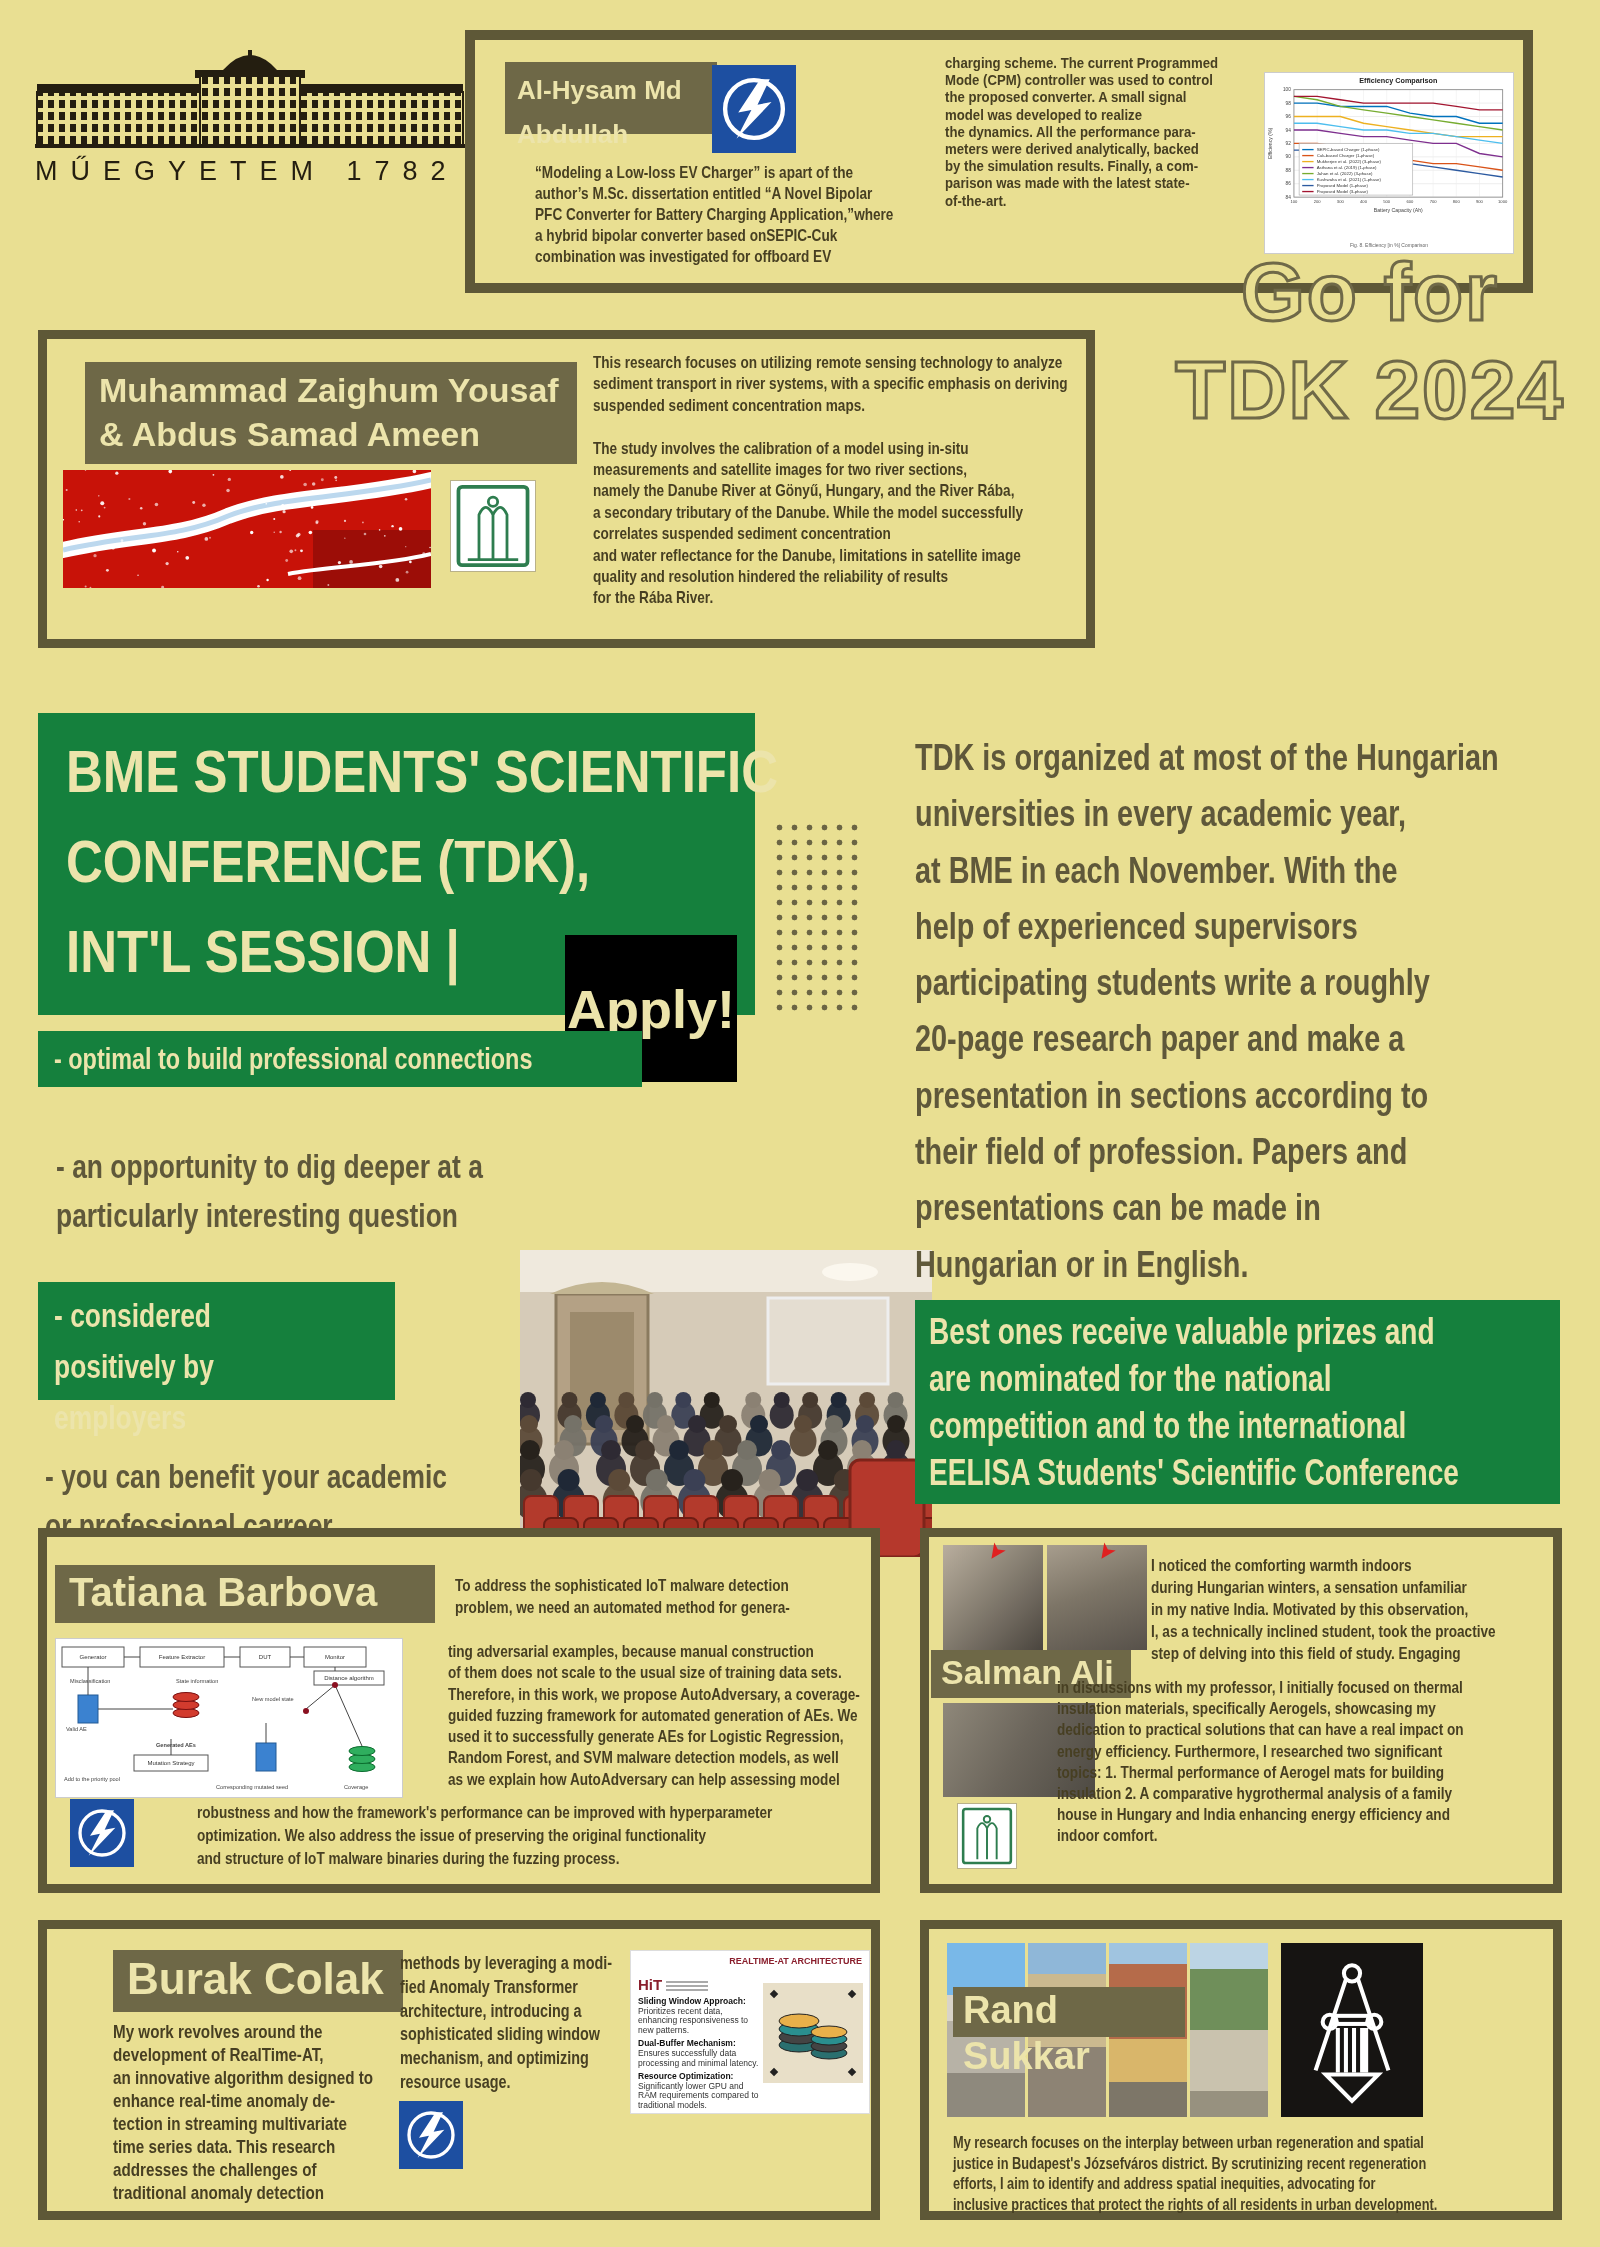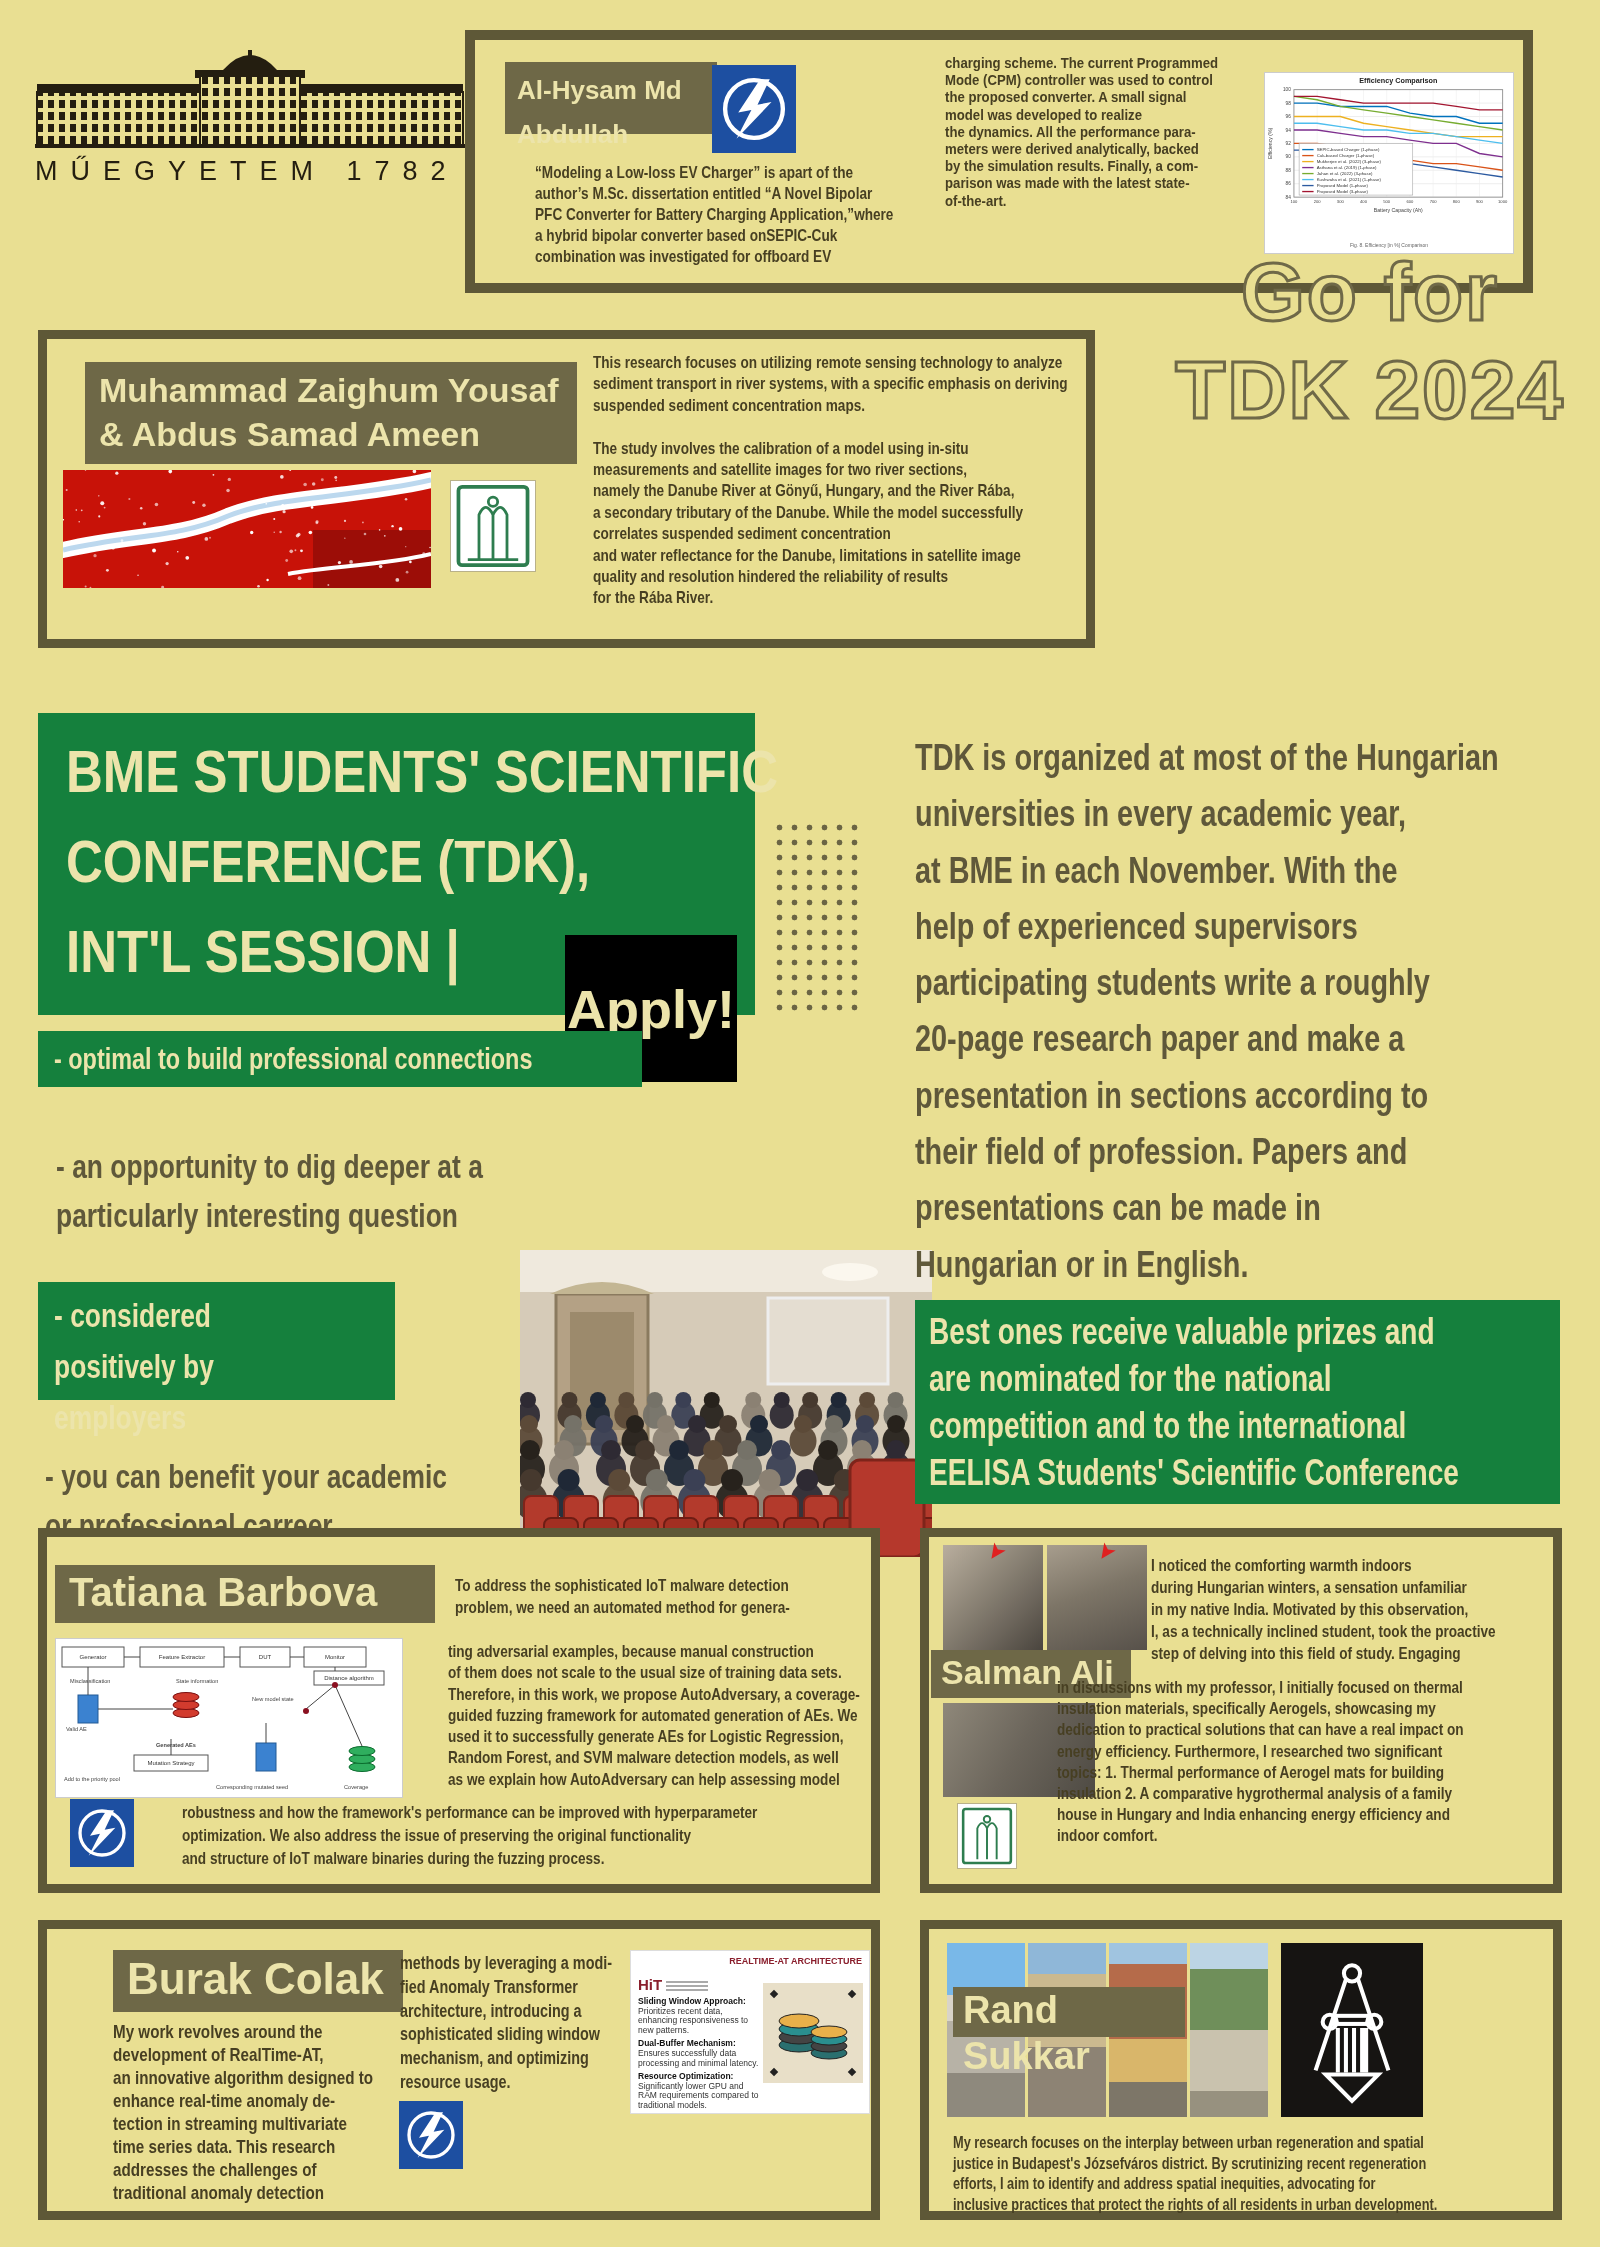--- a/index.html
+++ b/index.html
@@ -499,21 +499,21 @@
           <circle cx="250" cy="72" r="3" fill="#8a1020"></circle>
         </svg>
     </div>
     <div class="txt" style="left:401px;top:104px;width:430px;font-size:17px;line-height:21.3px;font-weight:bold;"><span class="cx80" style="width:537px;">ting adversarial examples, because manual construction
 of them does not scale to the usual size of training data sets.
 Therefore, in this work, we propose AutoAdversary, a coverage-
 guided fuzzing framework for automated generation of AEs. We
 used it to successfully generate AEs for Logistic Regression,
 Random Forest, and SVM malware  detection models, as well
 as we explain how AutoAdversary can help assessing model</span></div>
-    <div class="txt" style="left:135px;top:264px;width:690px;font-size:17px;line-height:23px;font-weight:bold;"><span class="cx80" style="width:862px;">robustness and how the framework's performance can be  improved with hyperparameter
+    <div class="txt" style="left:150px;top:264px;width:690px;font-size:17px;line-height:23px;font-weight:bold;"><span class="cx80" style="width:862px;">robustness and how the framework's performance can be  improved with hyperparameter
 optimization. We also address the issue of preserving the original functionality
 and structure of IoT malware binaries during the fuzzing process.</span></div>
     <div class="abs" style="left:23px;top:262px;width:64px;height:68px;background:#1d4fa1;">
       <svg width="64" height="68" viewBox="0 0 96 96">
         <circle cx="48" cy="48" r="33" fill="none" stroke="#fff" stroke-width="5"></circle>
         <path d="M55 14 L30 52 L45 49 L28 82 L68 40 L52 43 L66 14 Z" fill="#fff"></path>
       </svg>
     </div>
   </div>
 

